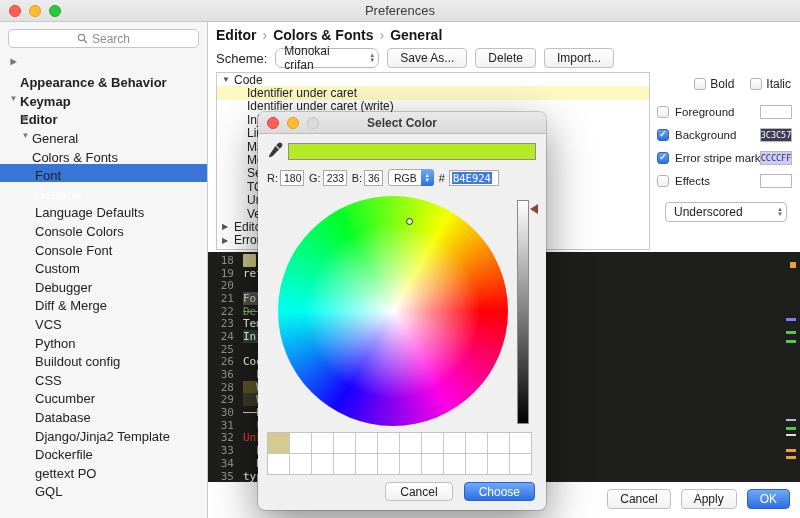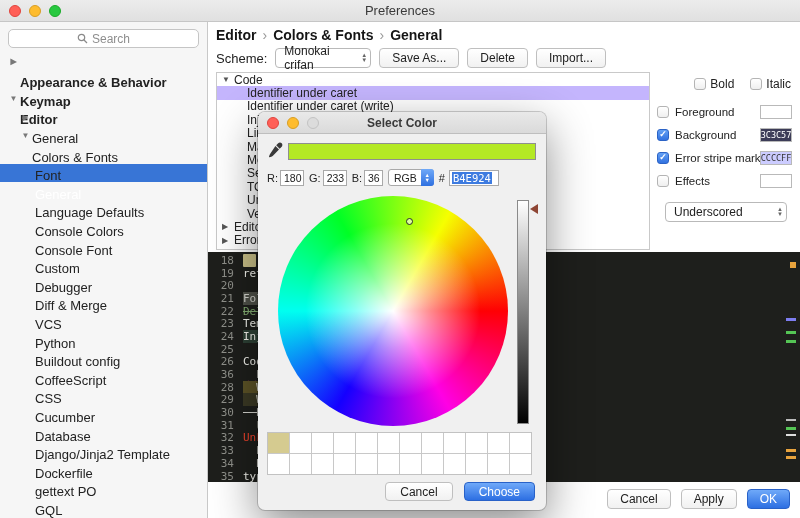--- a/index.html
+++ b/index.html
@@ -36,33 +36,33 @@
   .side-label { white-space:nowrap;margin-top:43px; }
 
   
   .breadcrumb { position:absolute; left:216px; top:27px; font-size:14px; color:#151515;text-align:right; }
   .bc-part { font-weight:bold; }
   .bc-sep { color:#999; margin:0 6px; font-weight:normal; }
 
   .scheme-row { position:absolute; left:216px; top:46px; height:24px; display:flex; align-items:center; gap:8px; font-size:13px; color:#222; }
   .combo { position:relative; display:flex; align-items:center; background:#fff; border:1px solid #b9b9b9;
     border-radius:4px; font-size:12px; color:#222; padding:0 20px 0 8px; height:20px; }
-  .combo.scheme { width:96px; }
+  .combo.scheme { width:104px;border-radius:7px; }
   .stepper { position:absolute; right:3px; top:50%; transform:translateY(-50%);
     display:flex; flex-direction:column; align-items:center; color:#666; font-size:6px; line-height:5px; }
   .btn { height:20px; padding:0 12px; background:linear-gradient(#ffffff,#f1f1f1);
     border:1px solid #bfbfbf; border-radius:4px; font-size:12px; color:#222; font-family:"Liberation Sans",sans-serif; }
   .btn.primary { background:linear-gradient(#6fa9f9,#2d6fe2); border-color:#2962c8; color:#fff; }
 
   
   .tree-box { position:absolute; left:216px; top:72px; width:434px; height:178px;
     background:#fff; border:1px solid #c9c9c9; overflow:hidden; }
   .t-row { height:13.4px; display:flex; align-items:center; font-size:12px; color:#222; padding-left:5px; }
   .t-row.child { padding-left:30px; }
-  .t-row.selected { background:#c4b5fd;text-align:right; }
+  .t-row.selected { background:#fef9c3;text-align:right; }
   .tri2 { width:12px; font-size:8px; color:#555; flex:none; }
   .t-label { white-space:nowrap; }
 
   
   .props { position:absolute; left:655px; top:74px; width:140px; }
   .bi-row { display:flex; justify-content:flex-end; gap:16px; padding-right:4px; height:20px; align-items:center; }
   .cb-lab { display:flex; align-items:center; gap:4px; font-size:12px; color:#222; }
   .cb { width:12px; height:12px; border-radius:3px; border:1px solid #b4b4b4;
     background:linear-gradient(#fff,#efefef); display:inline-flex; align-items:center; justify-content:center; flex:none; }
   .cb.checked { background:linear-gradient(#63a0f4,#3272e0); border-color:#2b63c6; }
@@ -221,24 +221,20 @@
         <div class="side-item lvl2">
           <span class="tri"></span>
           <span class="side-label">Python</span>
         </div>
         <div class="side-item lvl2">
           <span class="tri"></span>
           <span class="side-label">Buildout config</span>
         </div>
         <div class="side-item lvl2">
           <span class="tri"></span>
-          <span class="side-label">CoffeeScript</span>
-        </div>
-        <div class="side-item lvl2">
-          <span class="tri"></span>
           <span class="side-label">CSS</span>
         </div>
         <div class="side-item lvl2">
           <span class="tri"></span>
           <span class="side-label">Cucumber</span>
         </div>
         <div class="side-item lvl2">
           <span class="tri"></span>
           <span class="side-label">Database</span>
         </div>

